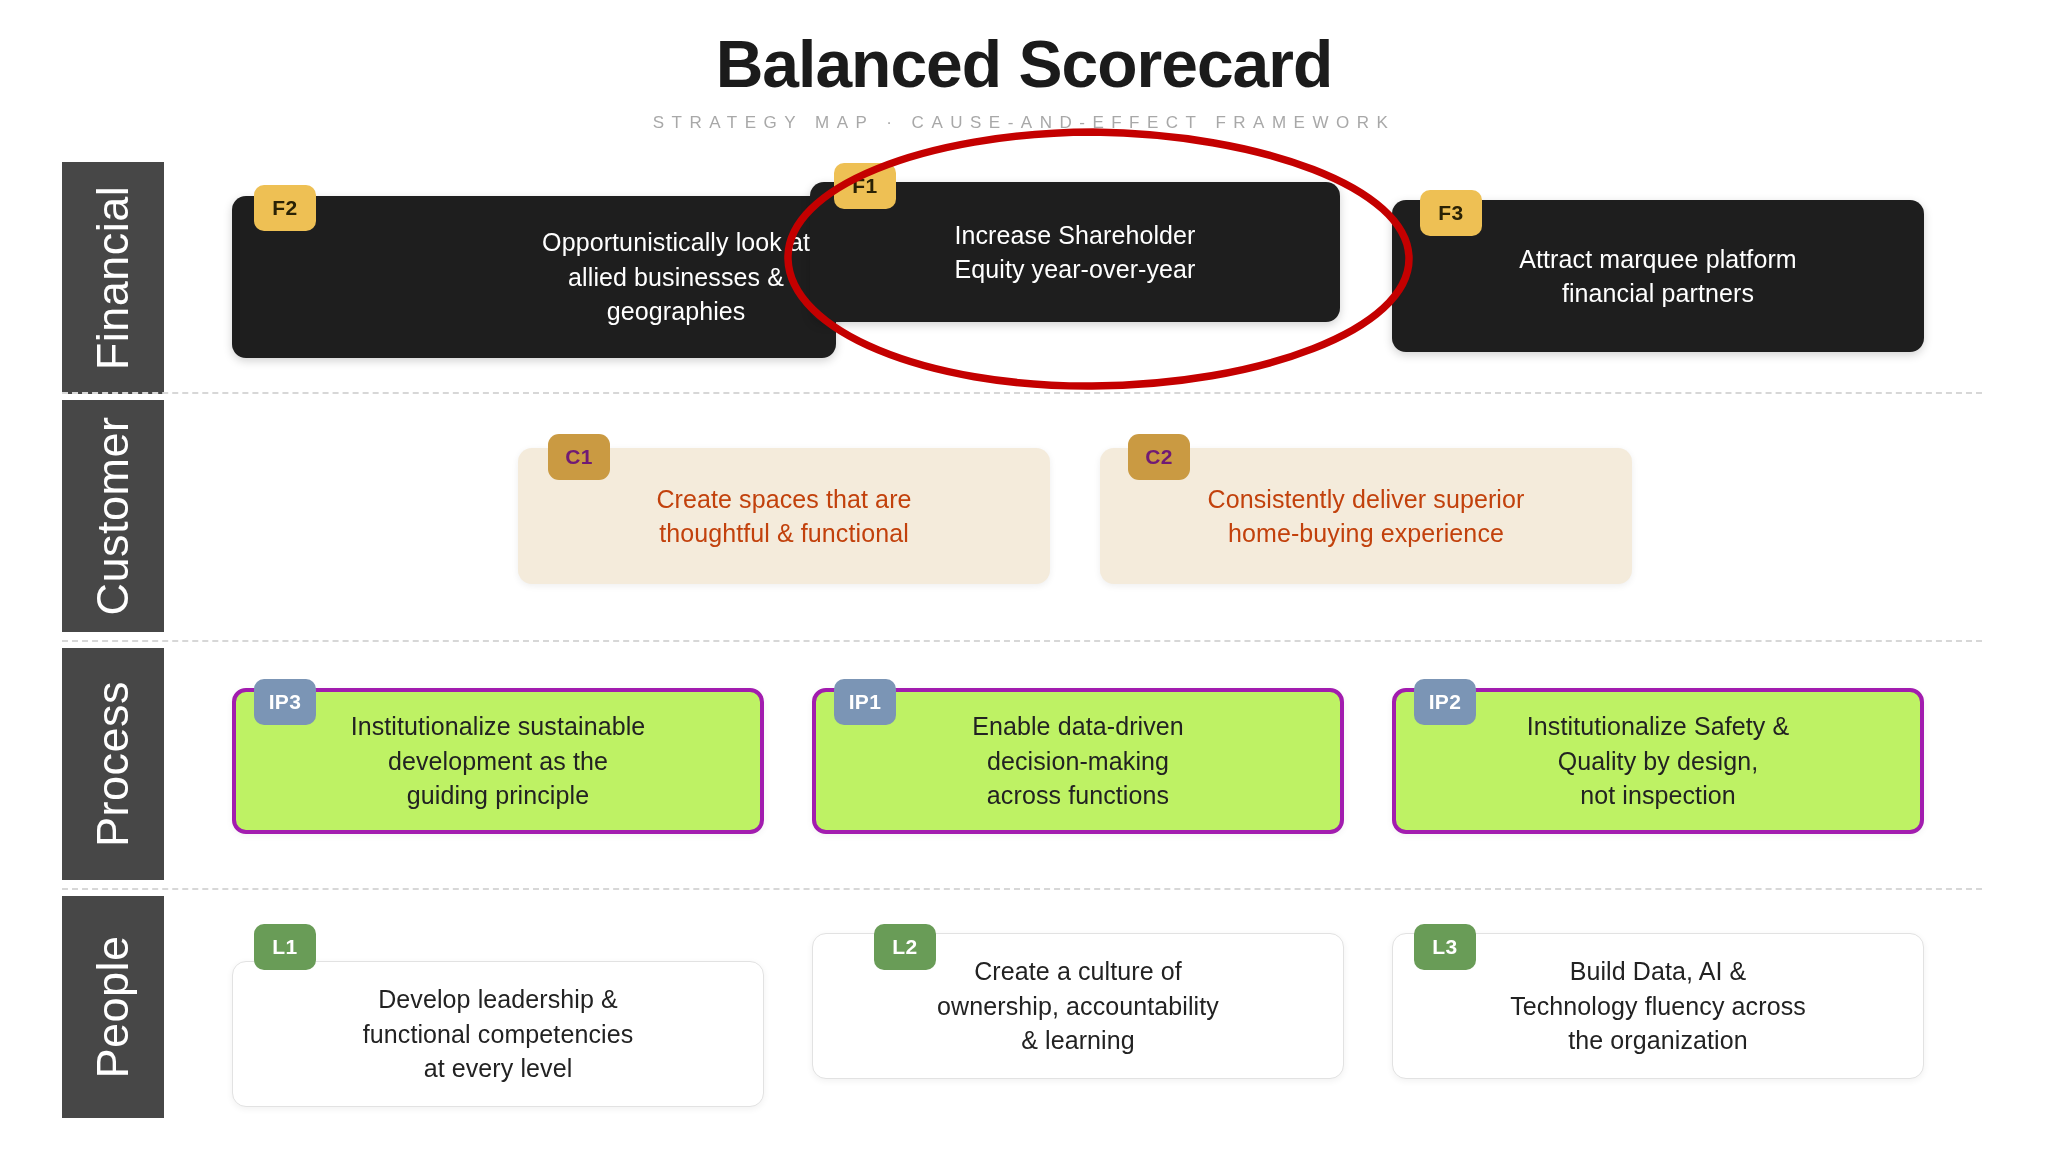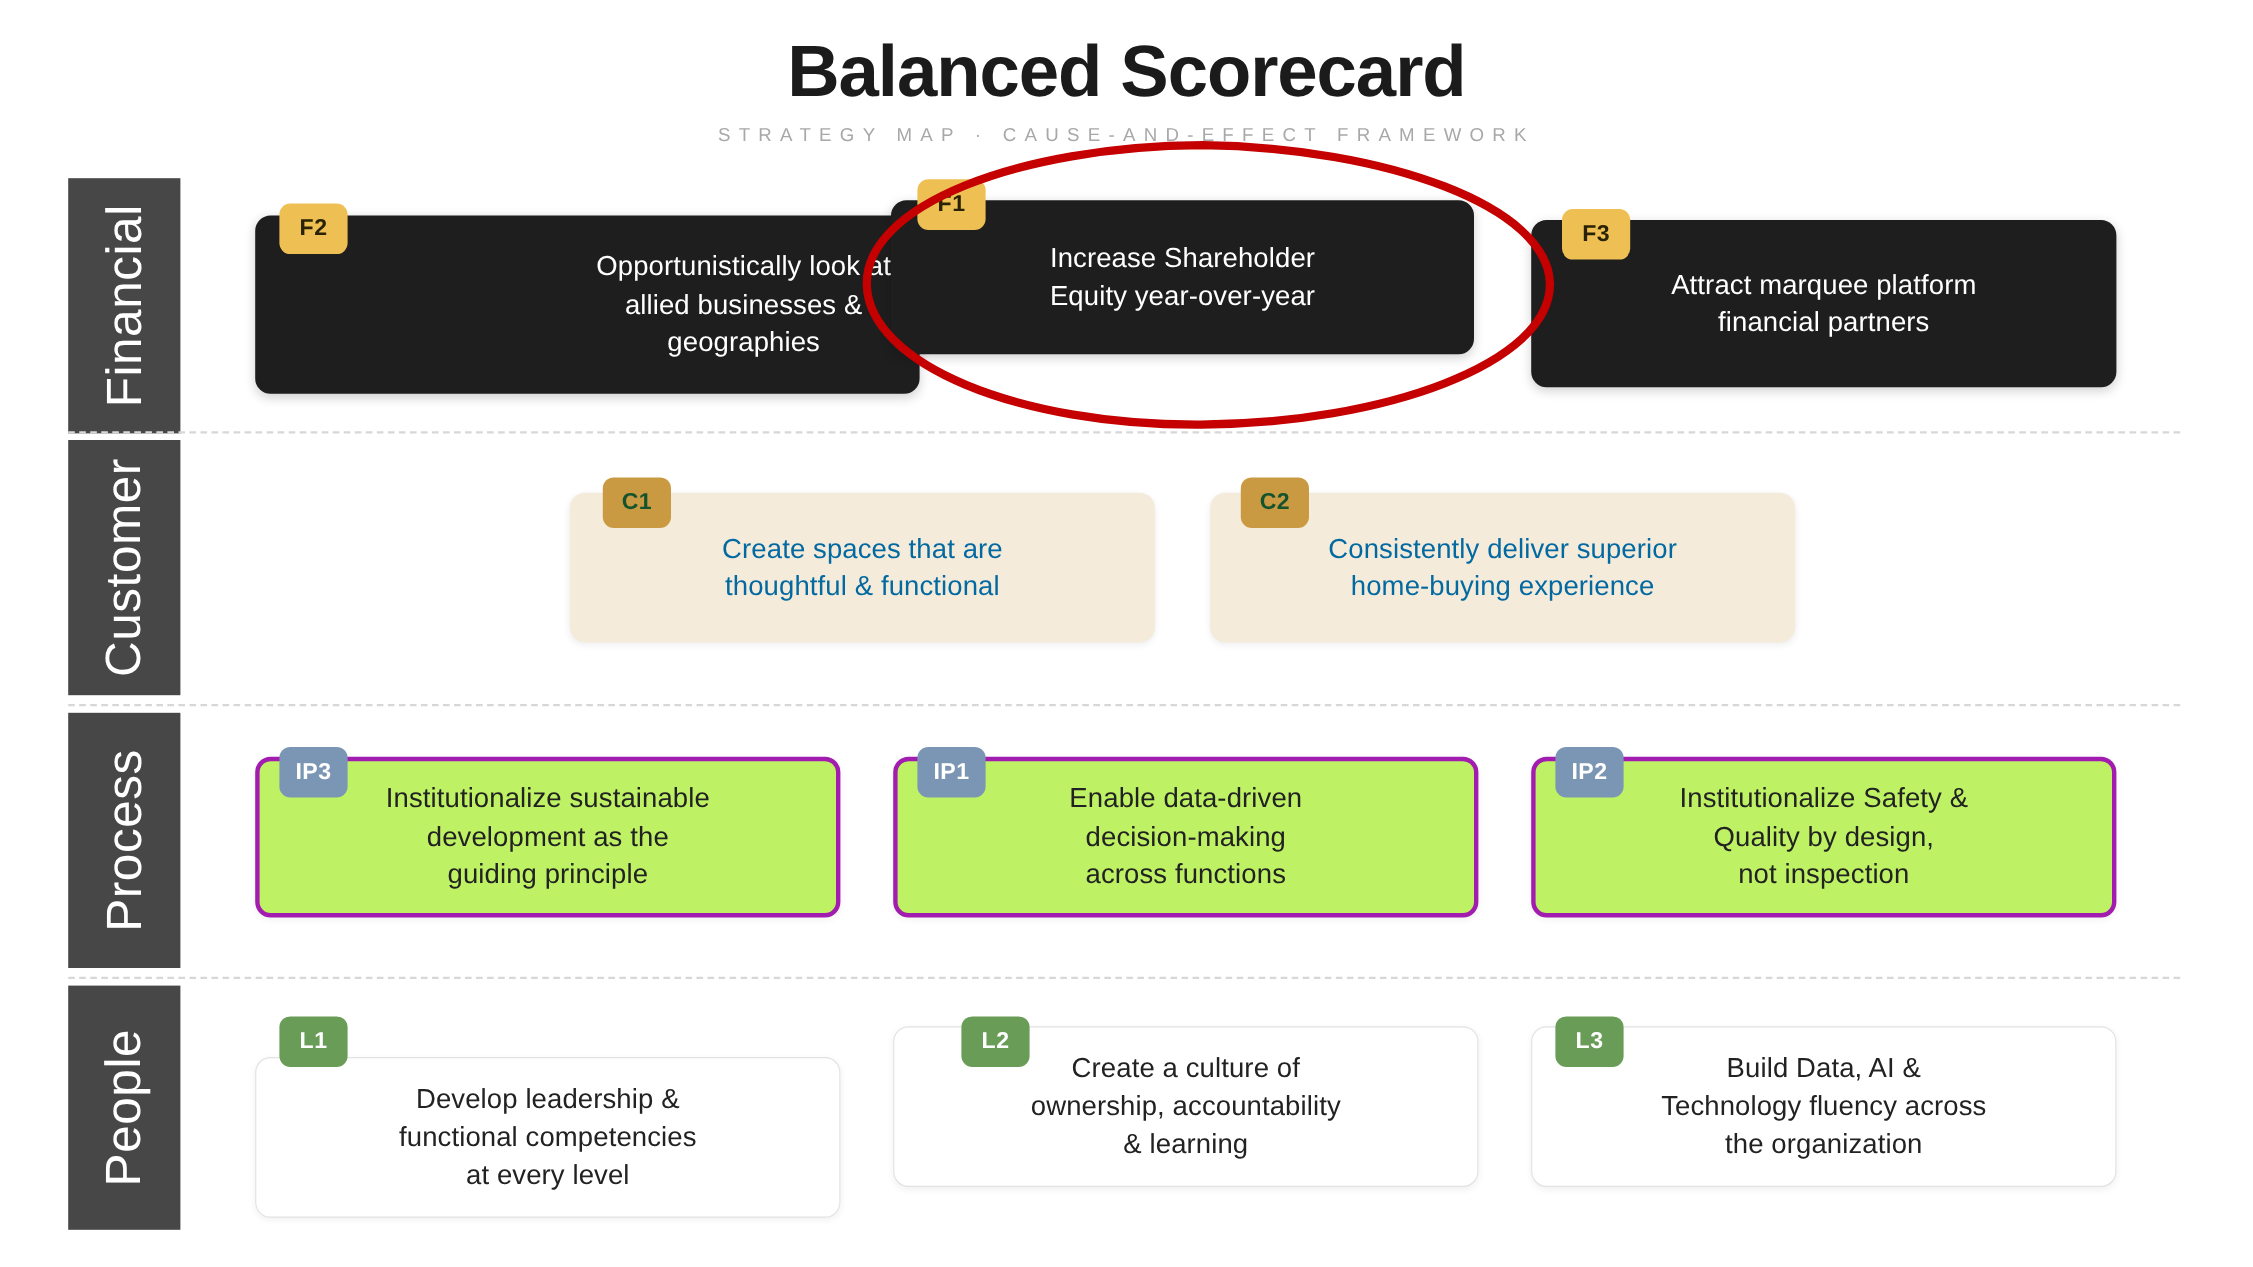--- a/index.html
+++ b/index.html
@@ -102,21 +102,21 @@
   .card.financial {
     background: #1e1e1e;
     box-shadow: 0 3px 10px rgba(0,0,0,0.18);
   }
   .card.financial .card-text { color: #ffffff; }
 
   .card.customer {
     background: #f4ebdb;
     box-shadow: 0 2px 7px rgba(0,0,0,0.07);
   }
-  .card.customer .card-text { color: #0369a1; }
+  .card.customer .card-text { color: #c2410c; }
 
   .card.process {
     background: #bef264;
     border: 4px solid #a21caf;
     box-shadow: 0 2px 7px rgba(0,0,0,0.05);
   }
   .card.process .card-text { color: #222222; }
 
   .card.people {
     background: #ffffff;
@@ -136,21 +136,21 @@
     justify-content: center;
     font-size: 21px;
     font-weight: 700;
     letter-spacing: 0.4px;
     padding: 0 10px;
     box-sizing: border-box;
     font-family: "Liberation Sans", sans-serif;
     z-index: 4;
   }
   .badge.financial { background: #eec054; color: #2a2205; }
-  .badge.customer  { background: #ca9a42; color: #14532d; }
+  .badge.customer  { background: #ca9a42; color: #701a75; border-radius: 11px; }
   .badge.process   { background: #7b95b5; color: #ffffff; }
   .badge.people    { background: #699c57; color: #ffffff; }
 
   
   .annotation-layer {
     position: absolute;
     left: 0;
     top: 0;
     width: 2048px;
     height: 1152px;

